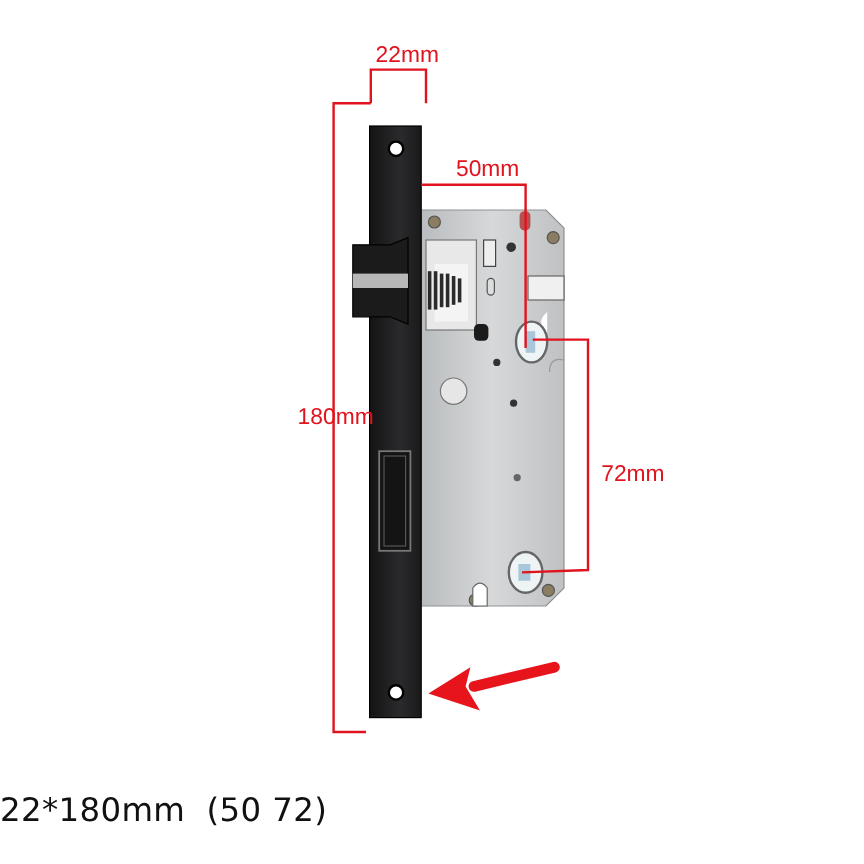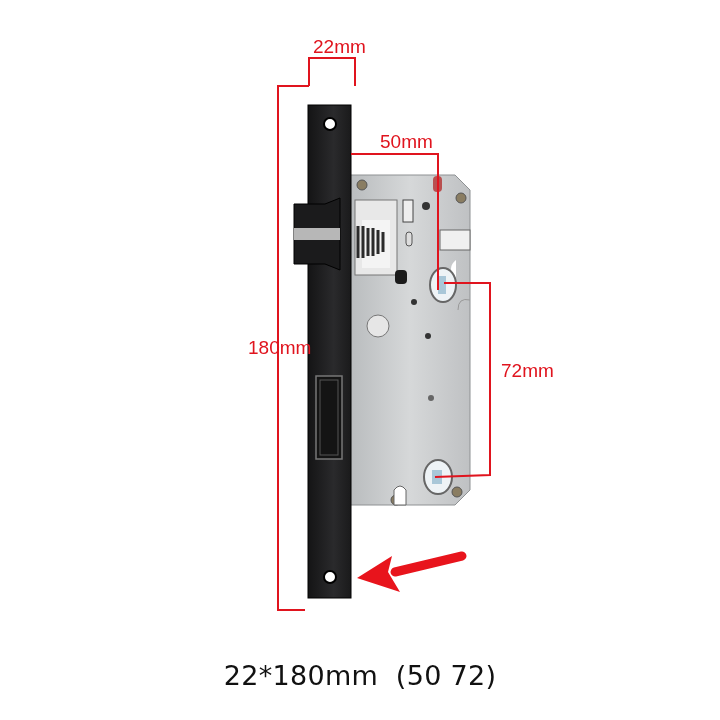--- a/index.html
+++ b/index.html
@@ -1,18 +1,18 @@
 <!DOCTYPE html>
 <html><head>
 <meta charset="utf-8">
 <style>
   html,body{margin:0;padding:0;background:#ffffff;}
   body{width:720px;height:720px;position:relative;overflow:hidden;font-family:"DejaVu Sans",sans-serif;}
   .lbl{position:absolute;color:#e0141e;font-size:19px;font-family:"Liberation Sans",sans-serif;}
-  .caption{position:absolute;left:0;width:720px;top:660px;text-align:center;font-size:27px;color:#111;font-family:"DejaVu Sans",sans-serif;letter-spacing:0.3px;}
+  .caption{position:absolute;left:0;width:720px;top:660px;text-align:left;font-size:27px;color:#111;font-family:"DejaVu Sans",sans-serif;letter-spacing:0.3px;}
   svg{position:absolute;left:0;top:0;}
 </style>
 </head>
 <body>
 
 <svg width="720" height="720" viewBox="0 0 720 720">
   <defs>
     <linearGradient id="caseg" x1="0" y1="0" x2="1" y2="0">
       <stop offset="0" stop-color="#b9bcbe"></stop>
       <stop offset="0.5" stop-color="#d6d8d9"></stop>
@@ -89,15 +89,15 @@
 
   <g>
     <path d="M462 556 L395 572" stroke="#e8141c" stroke-width="9" stroke-linecap="round"></path>
     <path d="M357 578 L392 556 L388 572 L400 592 Z" fill="#e8141c"></path>
   </g>
 </svg>
 
 <div class="lbl" style="left:313px;top:36px;">22mm</div>
 <div class="lbl" style="left:204px;top:337px;margin-left:44px;">180mm</div>
 <div class="lbl" style="left:380px;top:131px;">50mm</div>
-<div class="lbl" style="left:501px;top:360px;">72mm</div>
+<div class="lbl" style="left:501px;top:385px;">72mm</div>
 
 <div class="caption" style="white-space:pre;">22*180mm  (50 72)</div>
 
 </body></html>

